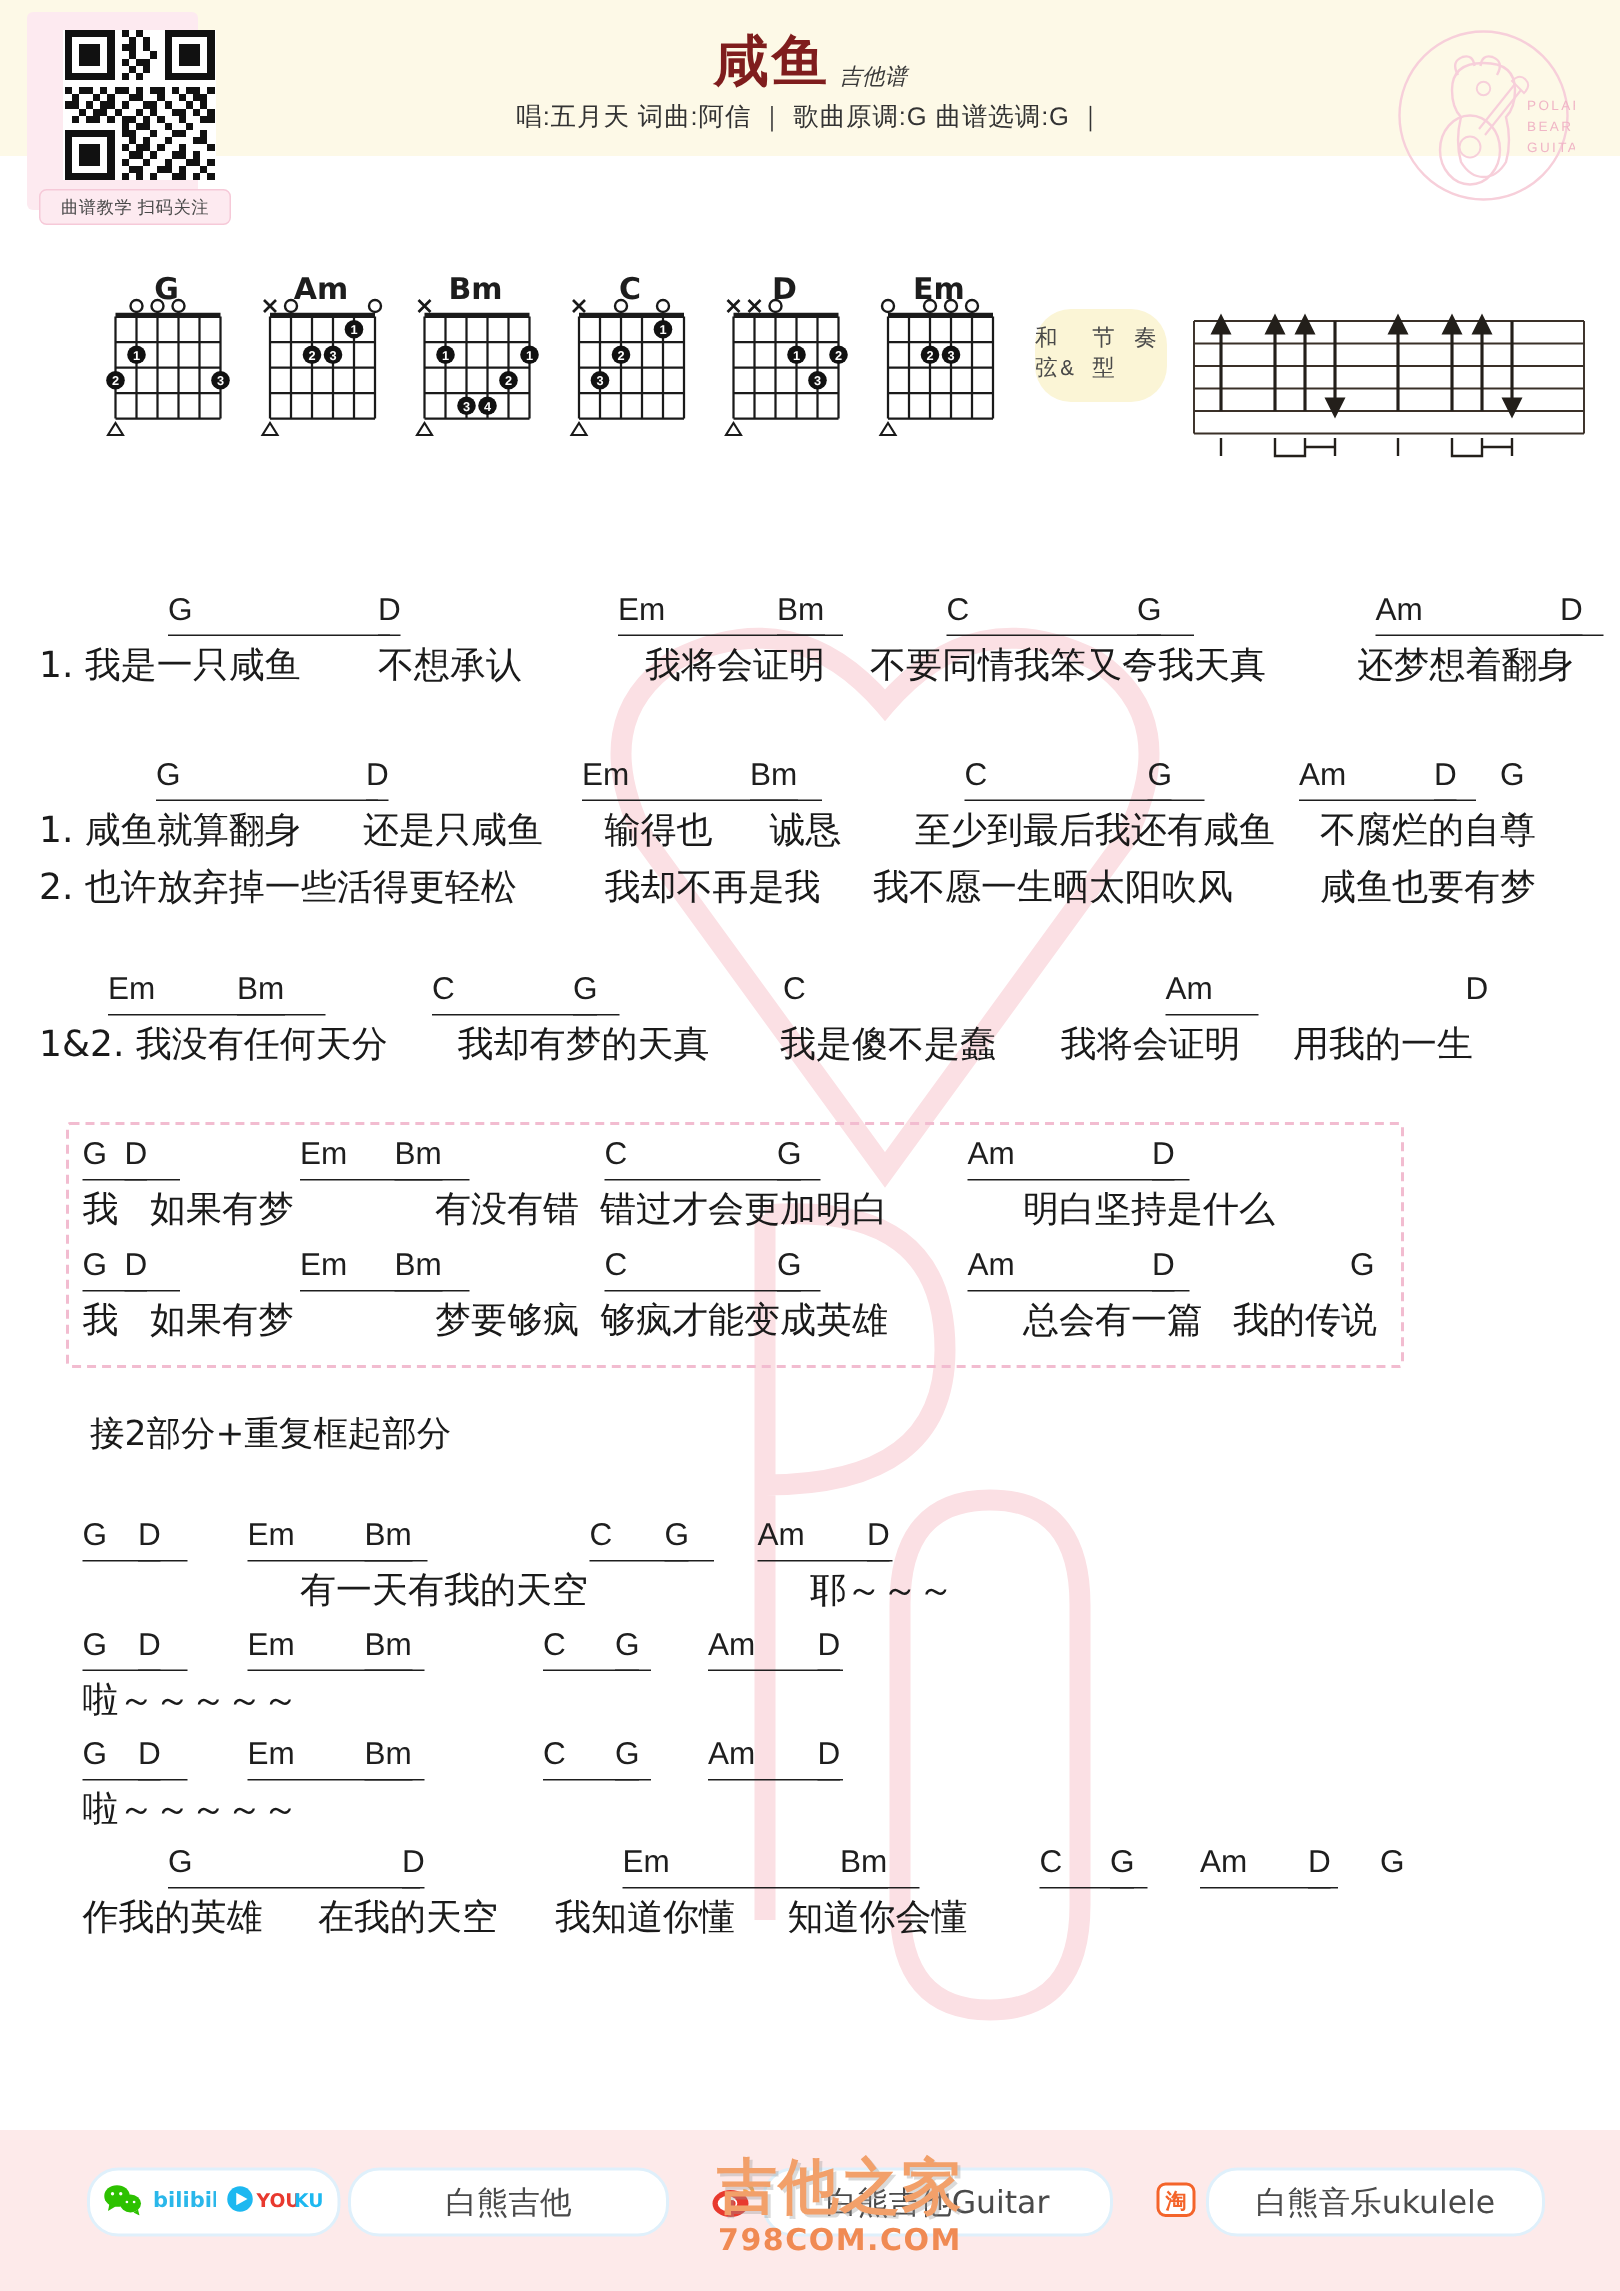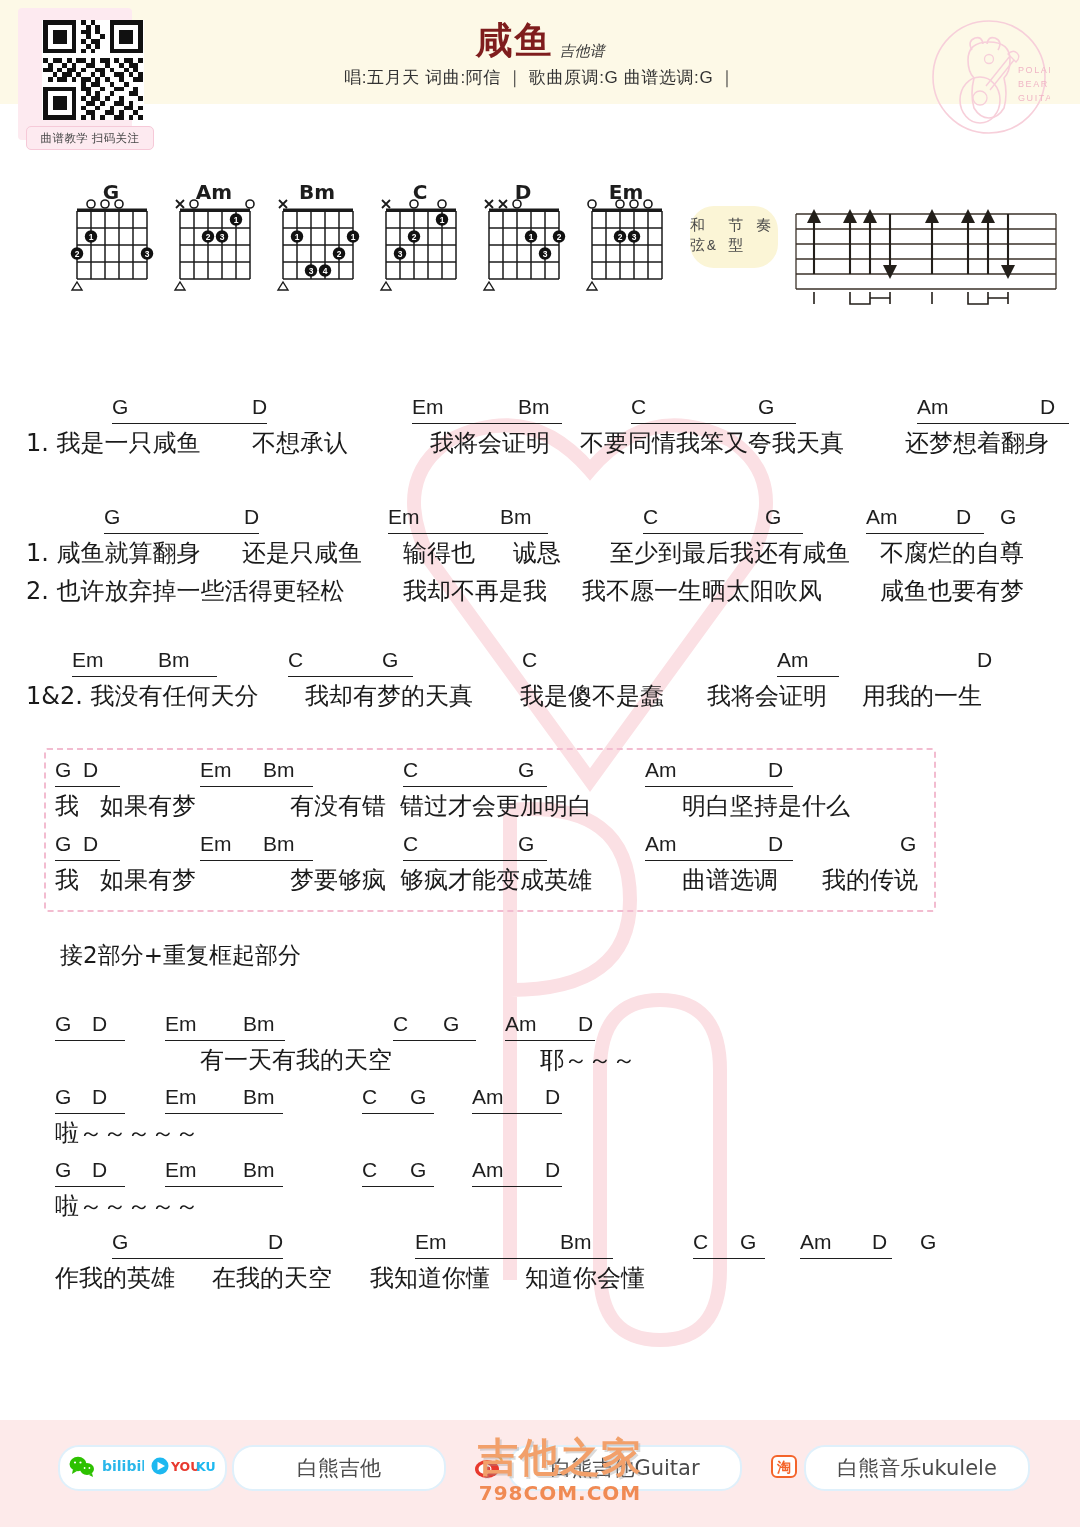--- a/index.html
+++ b/index.html
@@ -527,21 +527,21 @@
           <span class="ch u" style="left: 518px;">G</span>
           <span class="ch u" style="min-width: 148px; left: 645px;">Am</span>
           <span class="ch u" style="left: 768px;">D</span>
           <span class="ch" style="left: 900px;">G</span>
         </div>
         <div class="lrow">
           <span class="ly" style="left: 55px;">我</span>
           <span class="ly" style="left: 100px;">如果有梦</span>
           <span class="ly" style="left: 290px;">梦要够疯</span>
           <span class="ly" style="left: 400px;">够疯才能变成英雄</span>
-          <span class="ly" style="left: 682px;">曲谱选调</span>
+          <span class="ly" style="left: 682px;">总会有一篇</span>
           <span class="ly" style="left: 822px;">我的传说</span>
         </div>
       </div>
       <div class="blk" style="top: 1012px;">
         <div class="crow">
           <span class="ch u" style="min-width: 70px; left: 55px;">G</span>
           <span class="ch u" style="left: 92px;">D</span>
           <span class="ch u" style="min-width: 120px; left: 165px;">Em</span>
           <span class="ch u" style="left: 243px;">Bm</span>
           <span class="ch u" style="min-width: 83px; left: 393px;">C</span>

